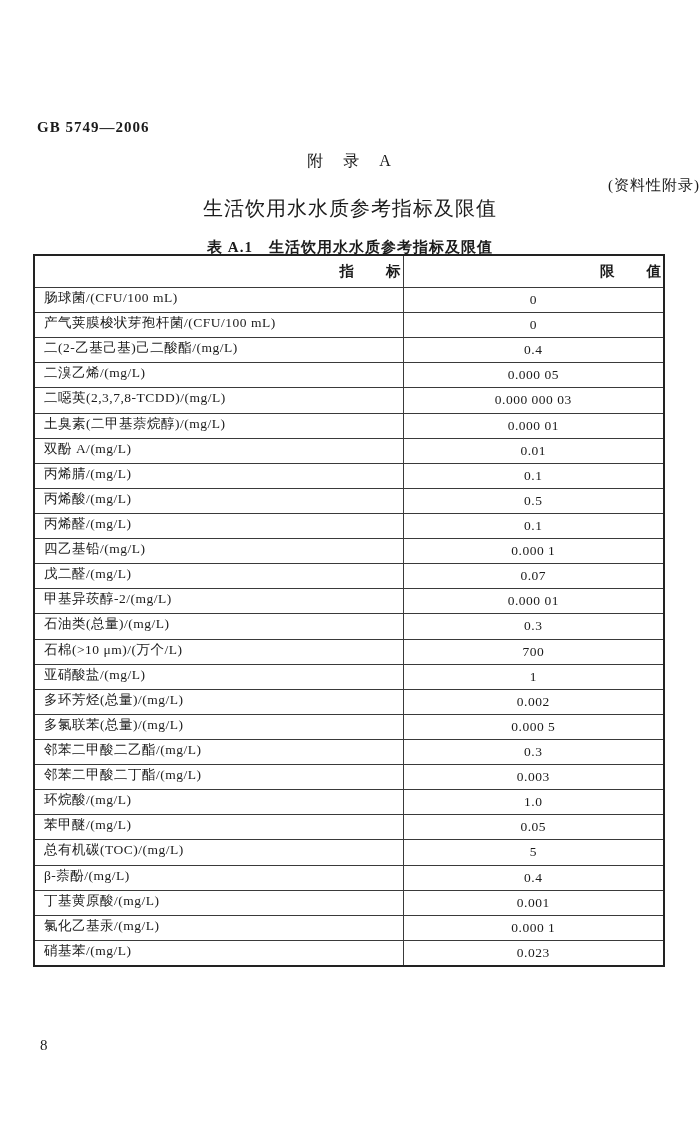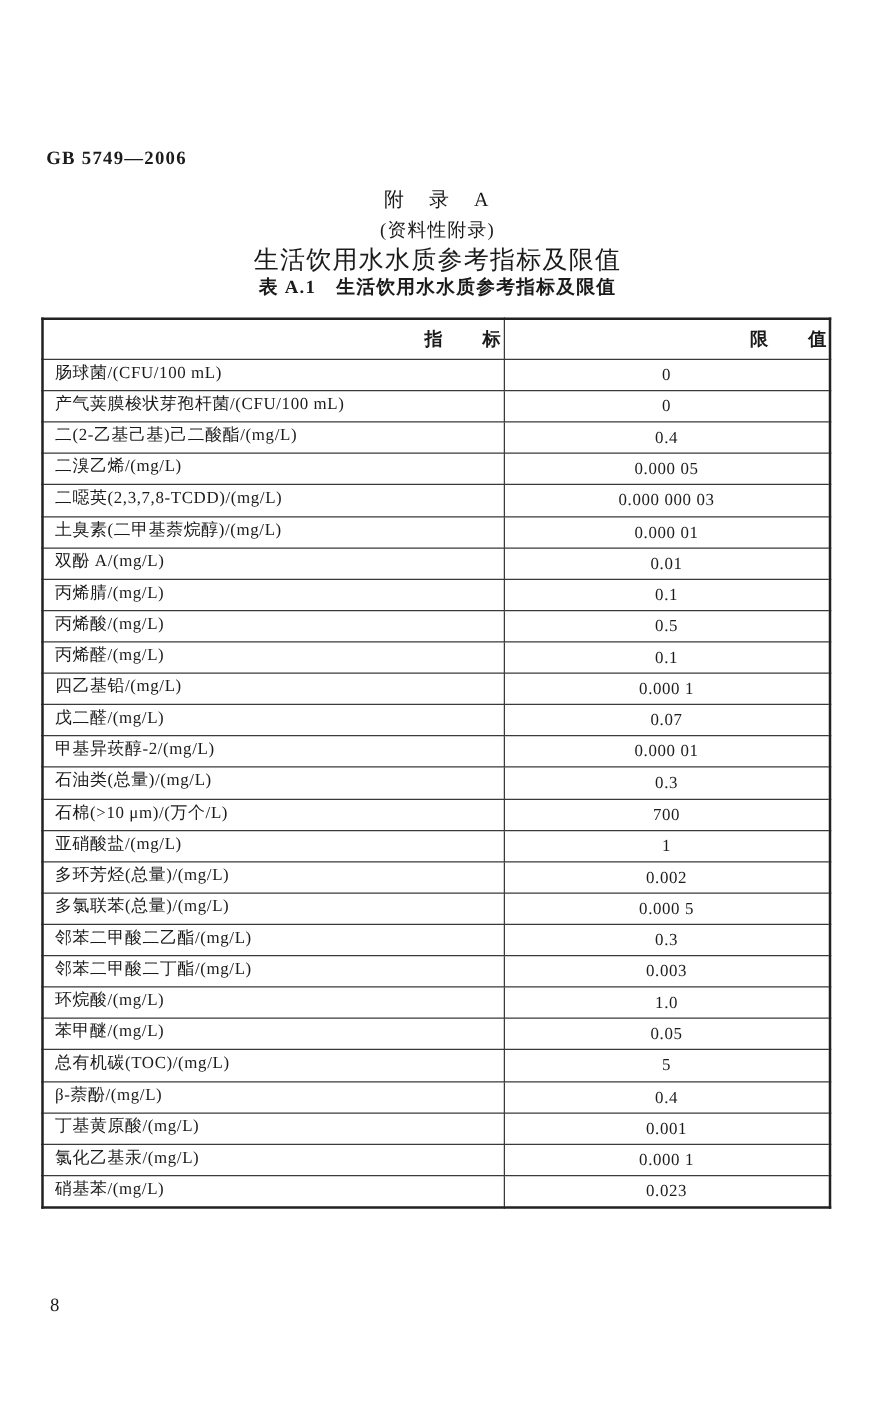--- a/index.html
+++ b/index.html
@@ -24,25 +24,25 @@
   }
   .titles {
     position: absolute;
     top: 151px;
     left: 0;
     width: 100%;
     text-align: center;
     font-weight: normal;
   }
   .title-main   { font-size: 16px; line-height: 20px; margin-bottom: 5px; letter-spacing: 2px; white-space: pre; }
-  .title-sub    { font-size: 15px; line-height: 19px; margin-bottom: 4px; letter-spacing: 1px; white-space: pre; }
+  .title-sub    { font-size: 15px; line-height: 19px; margin-bottom: 4px; letter-spacing: 1px; white-space: pre; text-align: right; }
   .title-head   { font-size: 20px; line-height: 19px; letter-spacing: 1px; white-space: pre; text-align: center; }
   .table-caption {
     position: absolute;
-    top: 220px;
+    top: 238px;
     left: 0;
     width: 100%;
     text-align: center;
     font-size: 15px;
     font-weight: bold;
     letter-spacing: 1px;
     white-space: pre;
   }
   table.ref-table {
     position: absolute;

